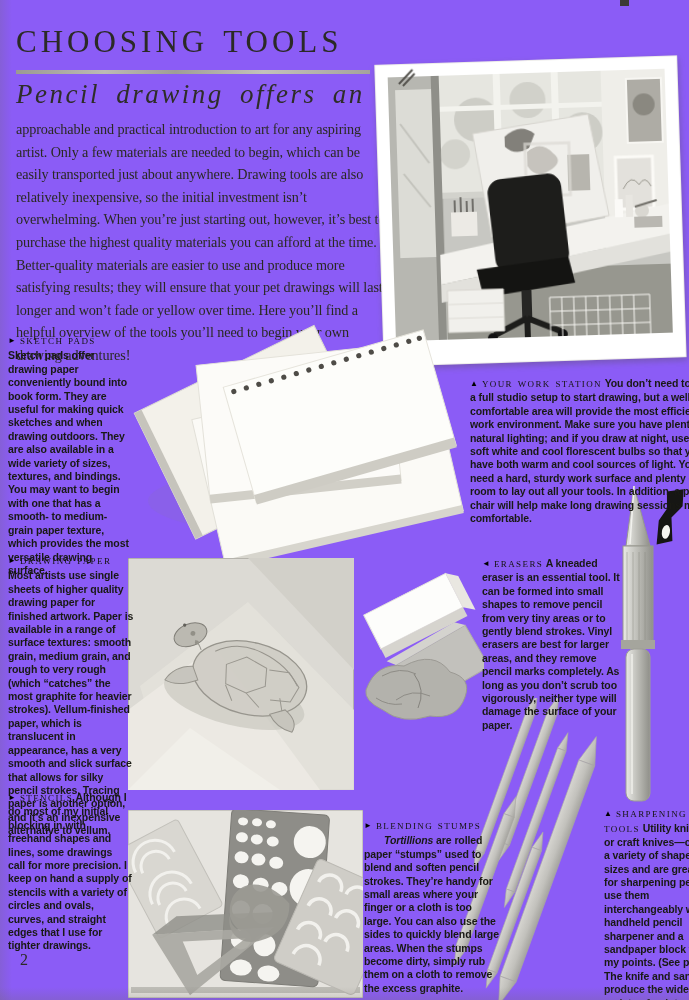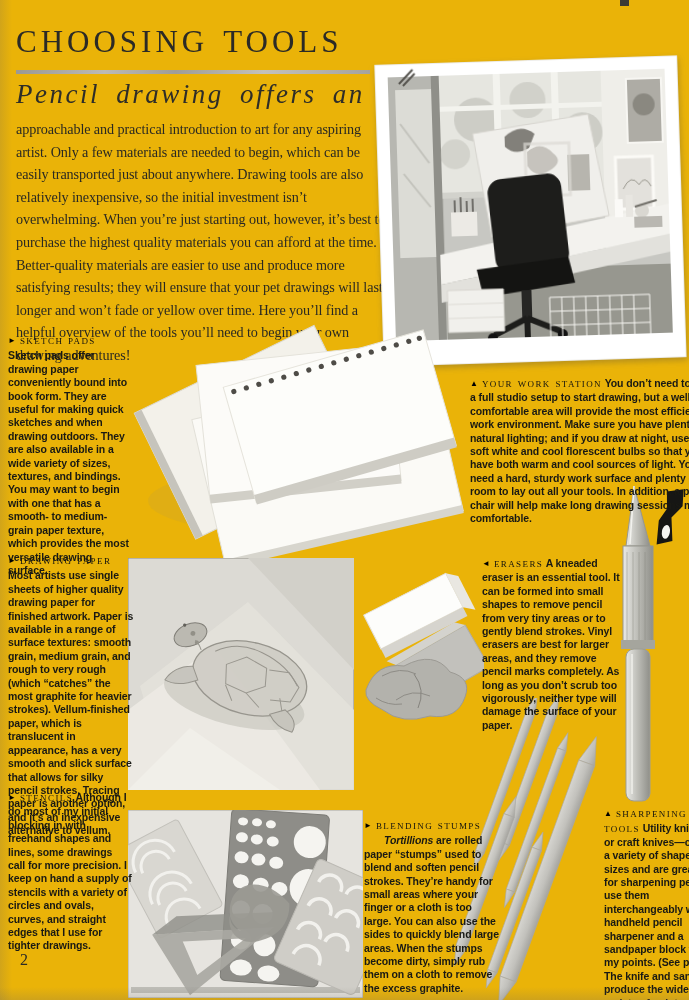--- a/index.html
+++ b/index.html
@@ -1,16 +1,16 @@
 <!DOCTYPE html>
 <html><head>
 <meta charset="utf-8">
 <style>
   html,body{margin:0;padding:0;background:#dedcd6;}
-  .page{position:relative;width:689px;height:1000px;background:#eab308;overflow:hidden;
+  .page{position:relative;width:689px;height:1000px;background:#8b5cf6;overflow:hidden;
         font-family:"Liberation Serif",serif;color:#26261f;}
   .edge-left{position:absolute;left:0;top:0;width:12px;height:100%;
         background:linear-gradient(to right,rgba(110,105,95,.20),rgba(110,105,95,0));}
   .edge-bottom{position:absolute;left:0;bottom:0;width:100%;height:13px;
         background:linear-gradient(to top,rgba(110,105,95,.22),rgba(110,105,95,0));}
   .corner-mark{position:absolute;left:620px;top:0;width:9px;height:6px;background:#3c3a35;}
 
   .title{position:absolute;left:16px;top:12px;font-variant:small-caps;text-transform:lowercase;
         font-size:44px;letter-spacing:4px;color:#2b2a26;white-space:nowrap;}
   .title-rule{position:absolute;left:16px;top:70px;width:354px;height:4px;

